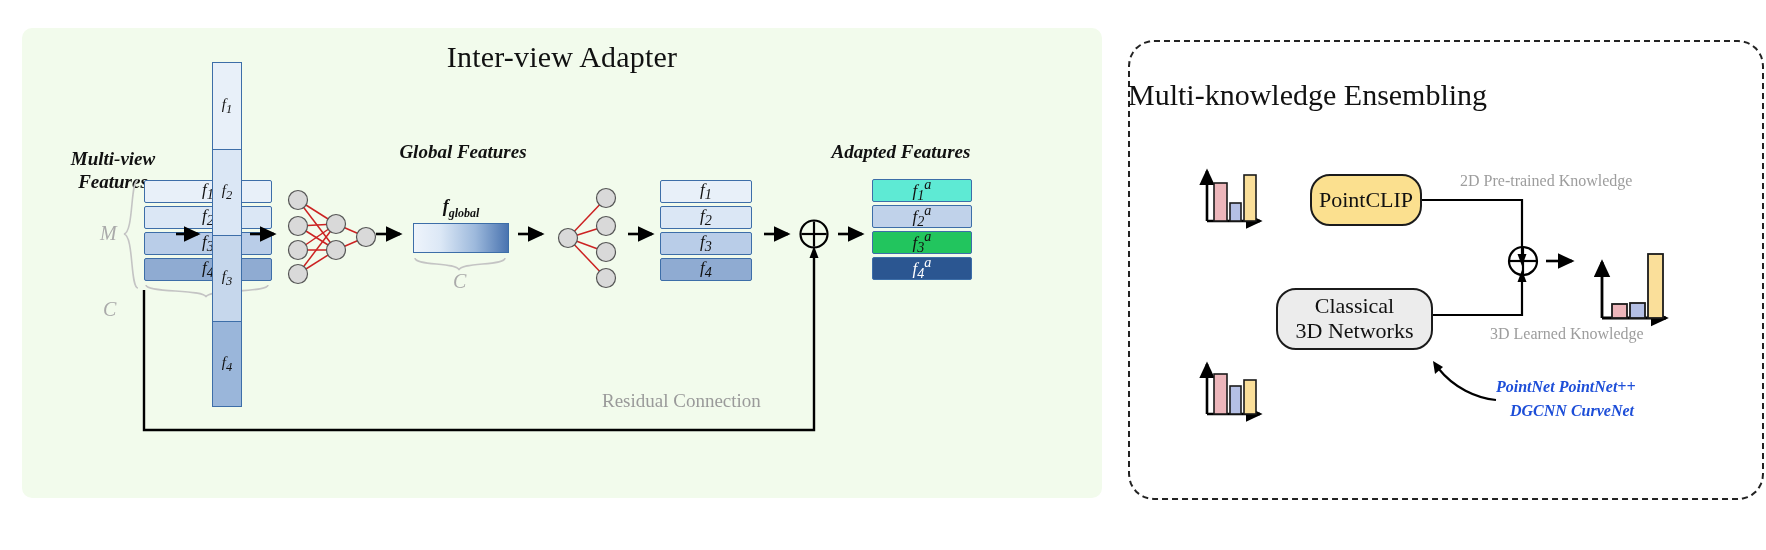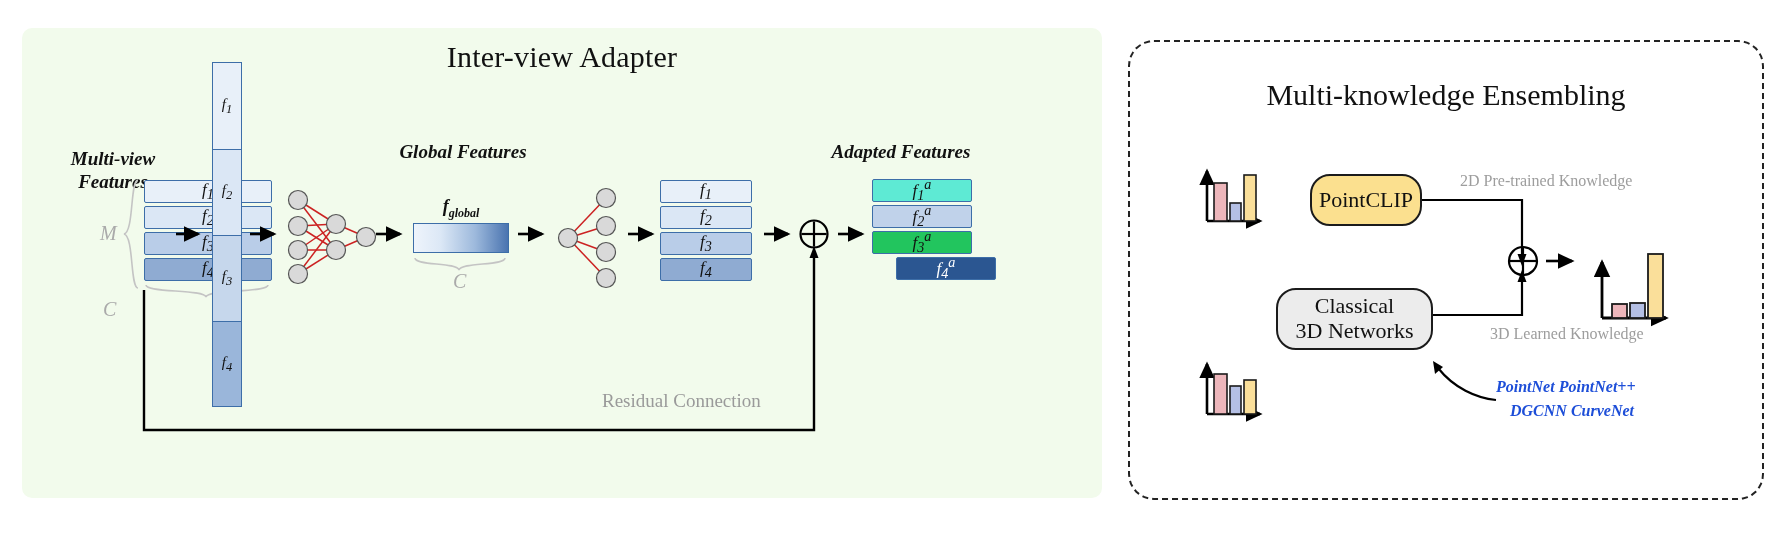--- a/index.html
+++ b/index.html
@@ -42,21 +42,21 @@
       font-style:italic;font-size:17px;color:#111;}
 
   .arrow-svg{position:absolute;overflow:visible;}
 
   .grey-label{position:absolute;color:#9a9a9a;font-size:19px;}
   .brace-lab{position:absolute;color:#aaaaaa;font-style:italic;font-size:20px;}
 
   
   #ensemble-panel{position:absolute;left:1128px;top:40px;width:636px;height:460px;
       border:2px dashed #222;border-radius:26px;box-sizing:border-box;background:#fff;}
-  #ensemble-title{position:absolute;left:1128px;top:78px;width:636px;text-align:center;
+  #ensemble-title{position:absolute;left:1128px;top:78px;width:636px;text-align:left;
       font-size:30px;color:#111;}
 
   .rbox{position:absolute;box-sizing:border-box;border:2.5px solid #1b1b1b;
       border-radius:20px;display:flex;align-items:center;justify-content:center;
       text-align:center;line-height:1.12;font-size:22px;color:#111;}
 
   .know-label{position:absolute;color:#9d9d9d;font-size:16px;white-space:nowrap;}
   .net-names{position:absolute;font-style:italic;font-weight:700;font-size:16px;
       color:#1d4ed8;line-height:1.5;white-space:nowrap;}
 
@@ -221,21 +221,21 @@
 
   <div class="obox" style="left:872px;top:179px;width:100px;background:#5eead4;">
     <span>f<sub>1</sub><sup>a</sup></span>
     </div>
   <div class="obox" style="left:872px;top:205px;width:100px;background:#c0d2ea;">
     <span>f<sub>2</sub><sup>a</sup></span>
     </div>
   <div class="obox" style="left:872px;top:231px;width:100px;background:#22c55e;">
     <span>f<sub>3</sub><sup>a</sup></span>
     </div>
-  <div class="obox" style="left:872px;top:257px;width:100px;background:#2b5691;color:#fff;margin-left:24px;">
+  <div class="obox" style="left:872px;top:257px;width:100px;background:#2b5691;color:#fff;">
     <span>f<sub>4</sub><sup>a</sup></span>
     </div>
 
   <svg class="arrow-svg" style="left:138px;top:290px;" width="690" height="160">
     <path d="M6 0 L6 140 L676 140 L676 -38" fill="none" stroke="#000" stroke-width="2.4"></path>
     <path d="M676 -44 L671.5 -32 L680.5 -32 z" fill="#000"></path>
   </svg>
   <div class="grey-label" style="left:602px;top:390px;">Residual Connection</div>
 
   <div id="ensemble-panel"></div>

